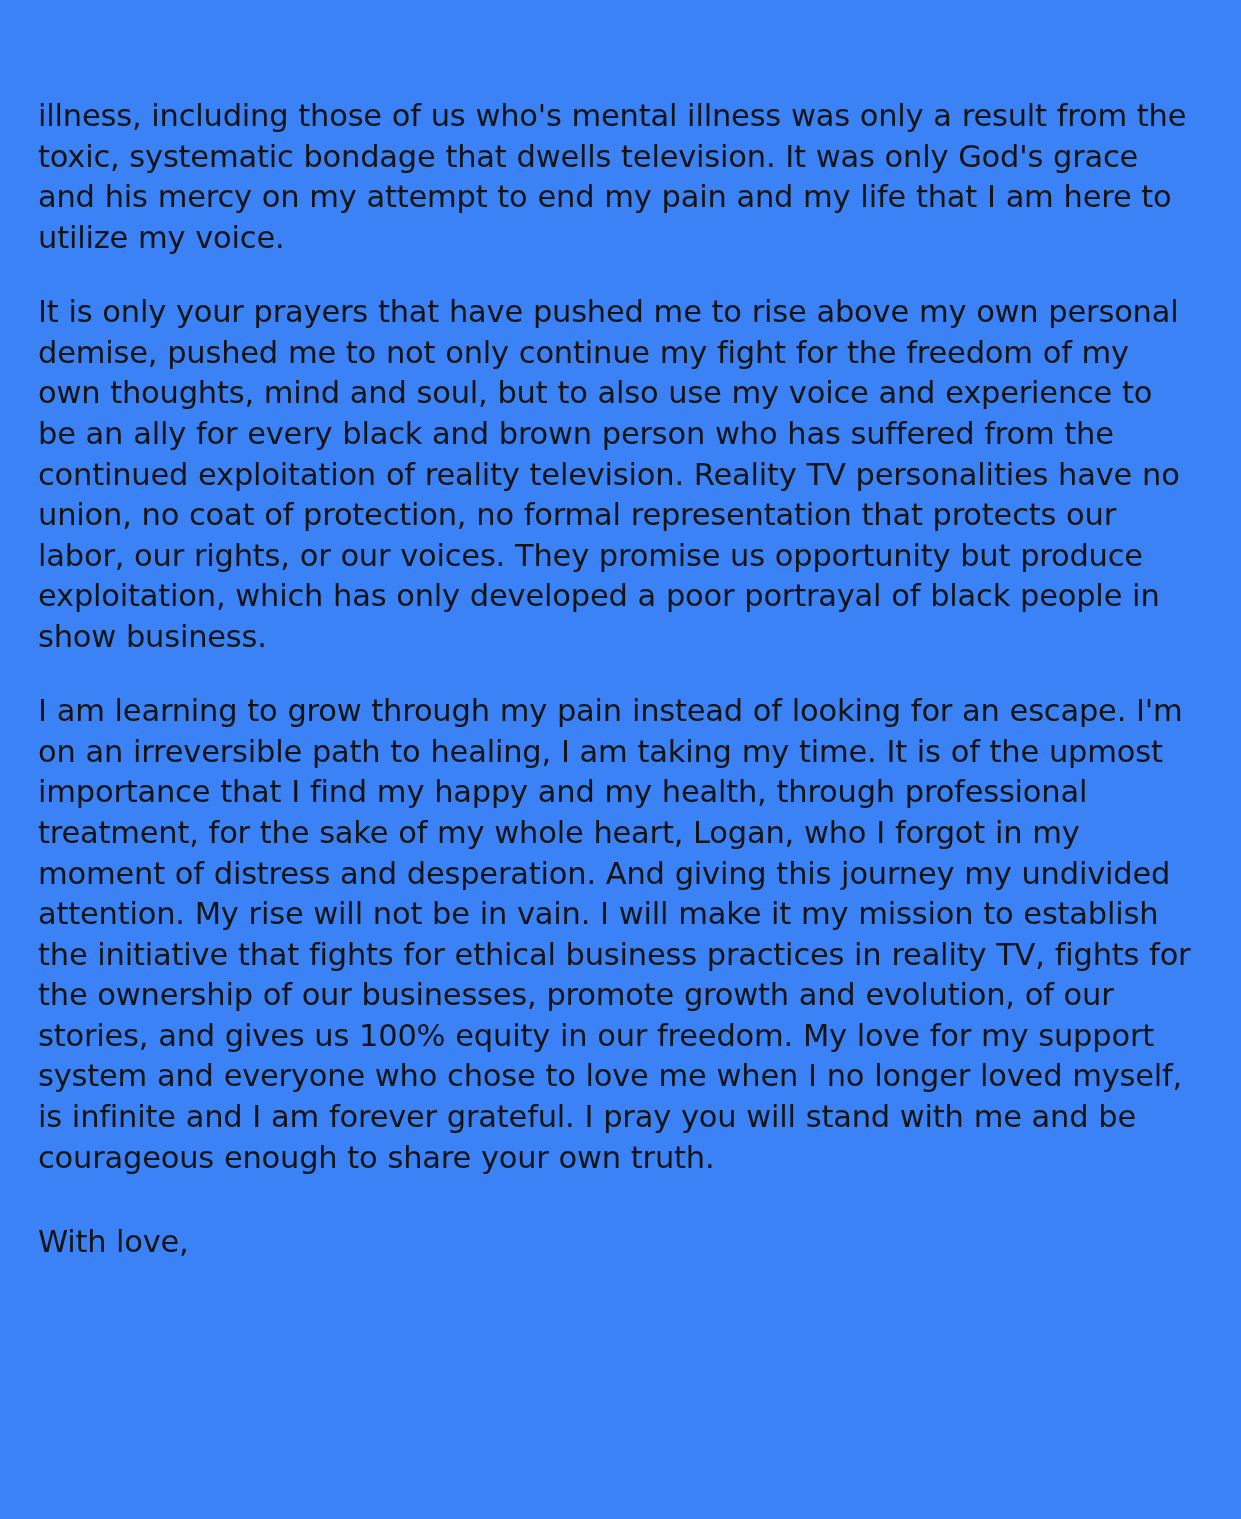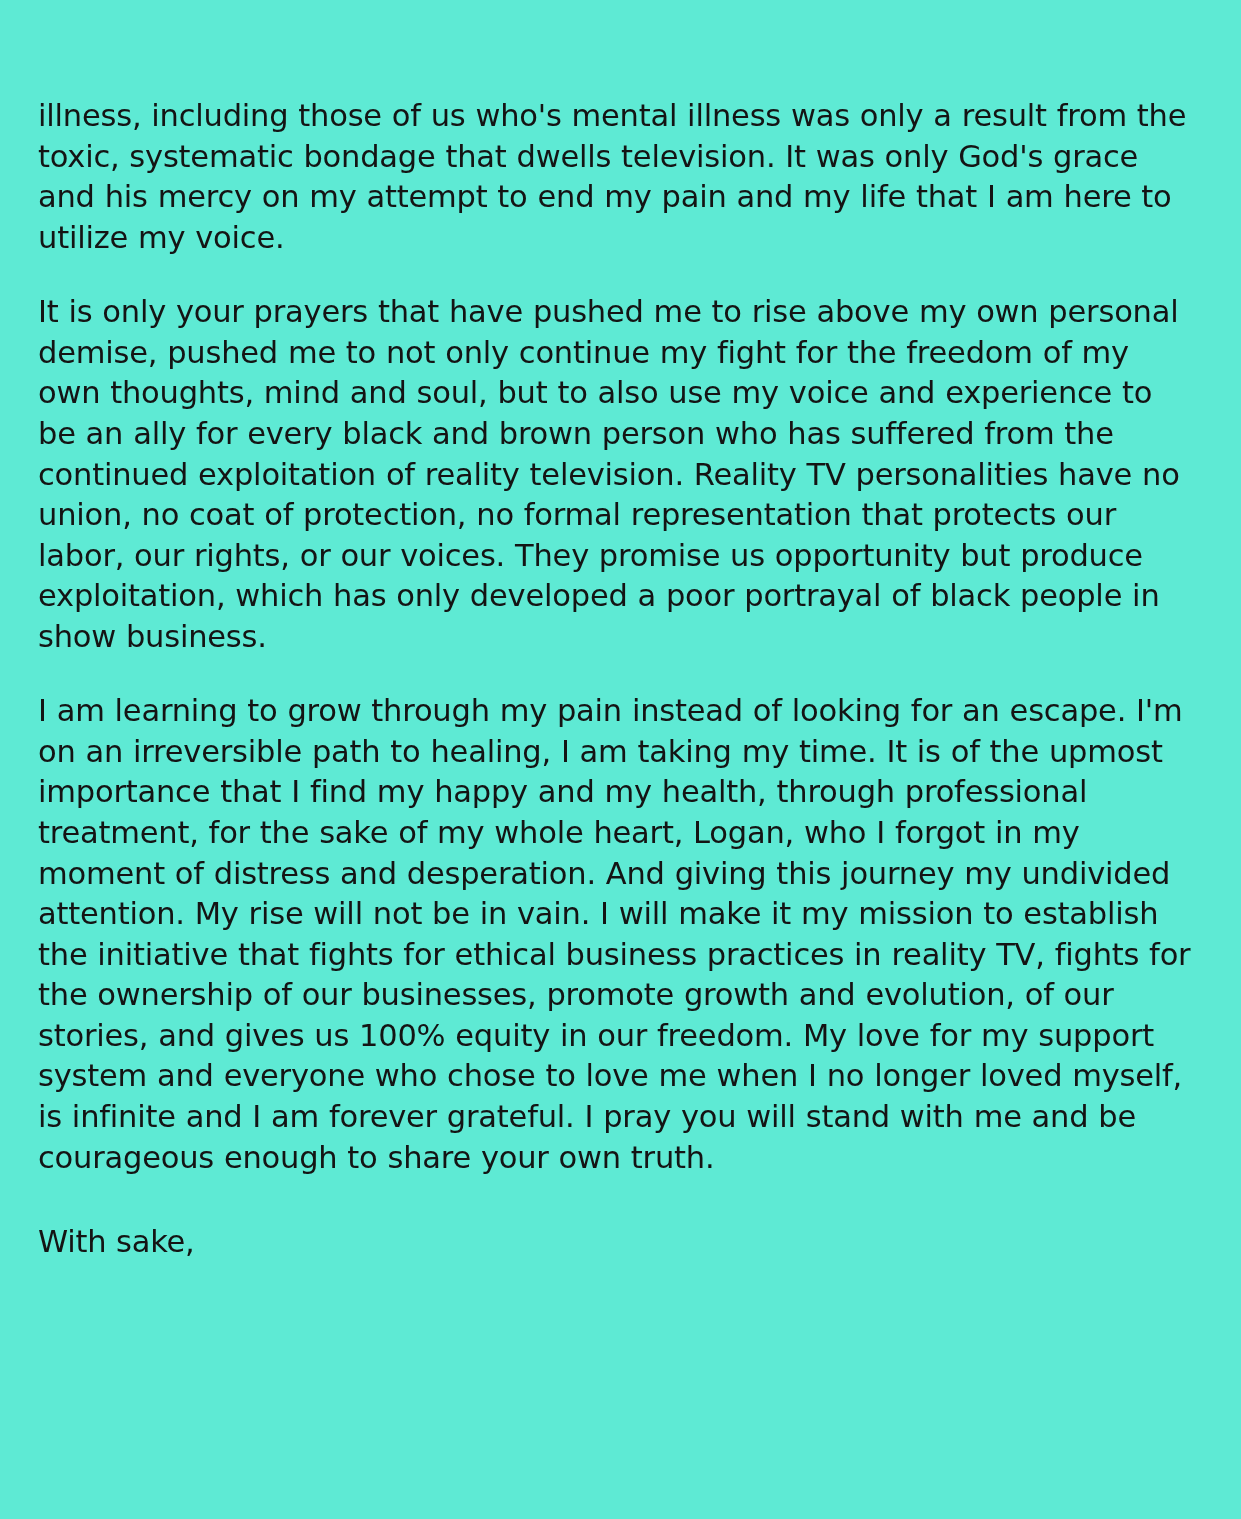--- a/index.html
+++ b/index.html
@@ -12,21 +12,21 @@
     height: 1519px;
     font-family: "DejaVu Sans", "Liberation Sans", sans-serif;
     color: #1b1b1b;
     overflow: hidden;
   }
   .page {
     box-sizing: border-box;
     width: 1241px;
     height: 1519px;
     padding: 96px 44px 0 38px;
-    background: #5eead4;
+    background: #3b82f6;
   }
   .statement {
     max-width: 1165px;
   }
   .para {
     font-size: 30.5px;
     line-height: 1.33;
     letter-spacing: -0.2px;
     color: #141414;
     margin: 0 0 34px 0;
@@ -48,16 +48,16 @@
 </style>
 </head>
 <body>
 
 <div class="page">
   <article class="statement">
     <p class="para">illness, including those of us who's mental illness was only a result from the toxic, systematic bondage that dwells television. It was only God's grace and his mercy on my attempt to end my pain and my life that I am here to utilize my voice.</p>
     <p class="para">It is only your prayers that have pushed me to rise above my own personal demise, pushed me to not only continue my fight for the freedom of my own thoughts, mind and soul, but to also use my voice and experience to be an ally for every black and brown person who has suffered from the continued exploitation of reality television. Reality TV personalities have no union, no coat of protection, no formal representation that protects our labor, our rights, or our voices. They promise us opportunity but produce exploitation, which has only developed a poor portrayal of black people in show business.</p>
     <p class="para">I am learning to grow through my pain instead of looking for an escape. I'm on an irreversible path to healing, I am taking my time. It is of the upmost importance that I find my happy and my health, through professional treatment, for the sake of my whole heart, Logan, who I forgot in my moment of distress and desperation. And giving this journey my undivided attention. My rise will not be in vain. I will make it my mission to establish the initiative that fights for ethical business practices in reality TV, fights for the ownership of our businesses, promote growth and evolution, of our stories, and gives us 100% equity in our freedom. My love for my support system and everyone who chose to love me when I no longer loved myself, is infinite and I am forever grateful. I pray you will stand with me and be courageous enough to share your own truth.</p>
     <div class="signoff">
-      <div class="signoff-line">With sake,</div>
+      <div class="signoff-line">With love,</div>
     </div>
   </article>
 </div>
 
 </body></html>

